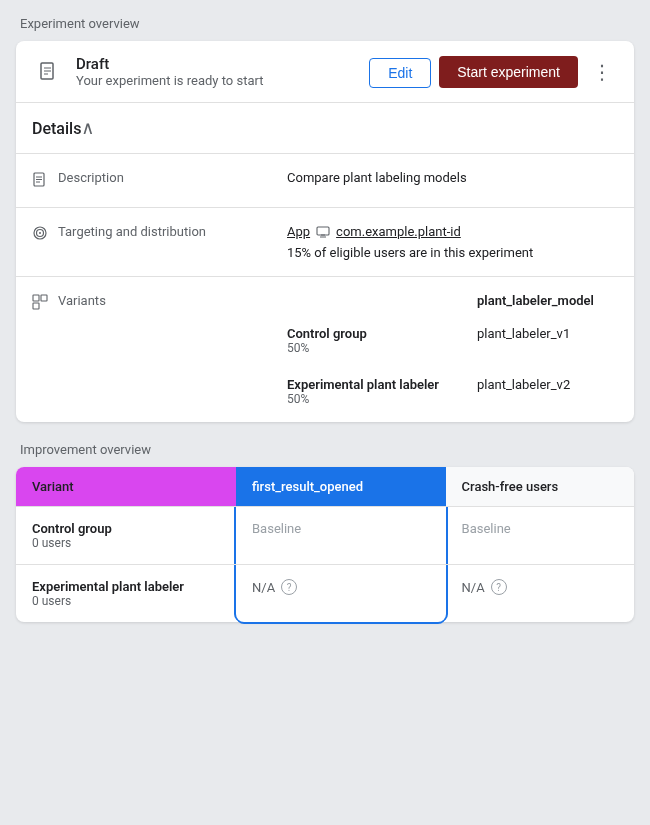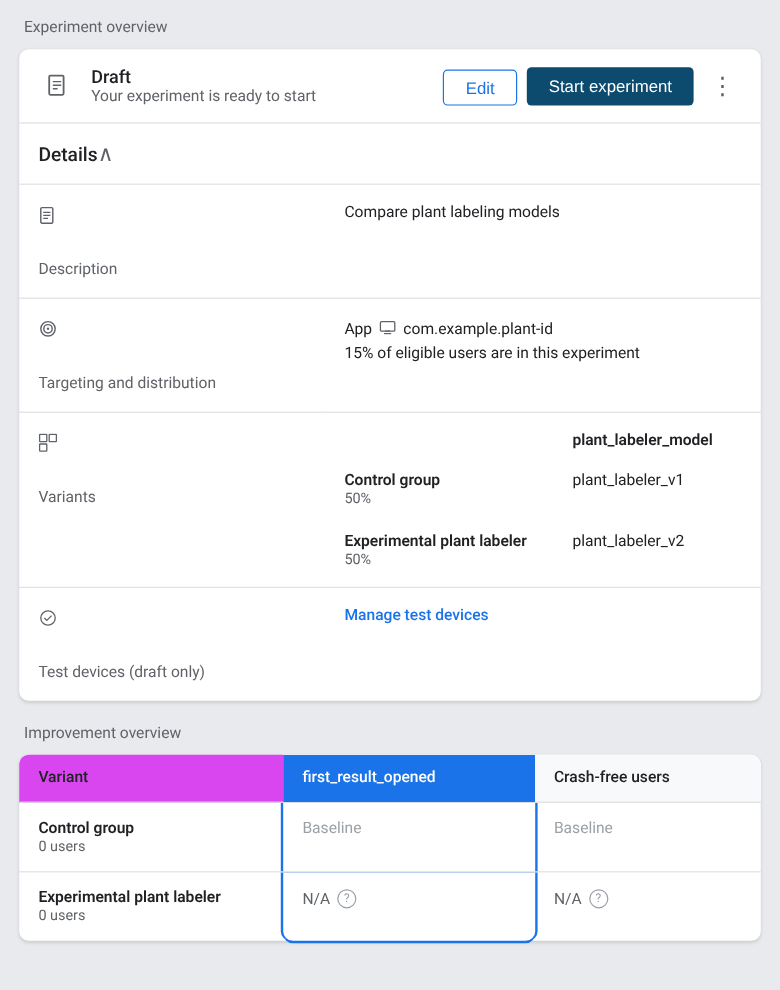--- a/index.html
+++ b/index.html
@@ -73,21 +73,21 @@
       background: #fff;
       color: #1a73e8;
       padding: 6px 18px;
       border-radius: 4px;
       font-size: 14px;
       cursor: pointer;
       font-weight: 500;
     }
 
     .btn-start {
-      background: #0c4a6e;
+      background: #7f1d1d;
       color: #fff;
       border: none;
       padding: 8px 18px;
       border-radius: 4px;
       font-size: 14px;
       cursor: pointer;
       font-weight: 500;
     }
 
     .more-btn {
@@ -139,22 +139,21 @@
       width: 255px;
       padding: 16px 16px;
       vertical-align: top;
       color: #5f6368;
       font-size: 13px;
     }
 
     .detail-label-cell .cell-inner {
       display: flex;
       align-items: flex-start;
-      gap: 26px;
-      flex-direction: column;
+      gap: 10px;
     }
 
     .detail-label-cell .icon {
       font-size: 16px;
       margin-top: 1px;
       flex-shrink: 0;
     }
 
     .detail-value-cell {
       padding: 16px 16px;
@@ -187,23 +186,24 @@
       color: #5f6368;
     }
 
     .variant-value {
       font-size: 13px;
       color: #202124;
     }
 
     .app-row {
       display: flex;
-      align-items: center;
+      align-items: flex-start;
       gap: 6px;
       margin-bottom: 4px;
+      text-decoration: underline;
     }
 
     .app-icon {
       font-size: 14px;
       color: #5f6368;
     }
 
     .link-text {
       color: #1a73e8;
       font-weight: 500;
@@ -420,36 +420,20 @@
         <div class="variant-row">
           <div class="variant-label">
             <div class="variant-name">Experimental plant labeler</div>
             <div class="variant-pct">50%</div>
           </div>
           <div class="variant-value">plant_labeler_v2</div>
         </div>
       </td>
     </tr>
 
-    <tr>
-      <td class="detail-label-cell">
-        <div class="cell-inner">
-          <span class="icon">
-            <svg width="16" height="16" viewBox="0 0 16 16" fill="none">
-              <circle cx="8" cy="8" r="6" stroke="#5f6368" stroke-width="1.1" fill="none"></circle>
-              <path d="M5 8 l2 2 l4-4" stroke="#5f6368" stroke-width="1.1" fill="none"></path>
-            </svg>
-          </span>
-          <span>Test devices (draft only)</span>
-        </div>
-      </td>
-      <td class="detail-value-cell">
-        <span class="link-text">Manage test devices</span>
-      </td>
-    </tr>
   </tbody>
     </table>
 </div>
 
 <div class="section-title">Improvement overview</div>
 
 <div class="improvement-card">
   <table class="improvement-table">
     <thead>
       <tr>

